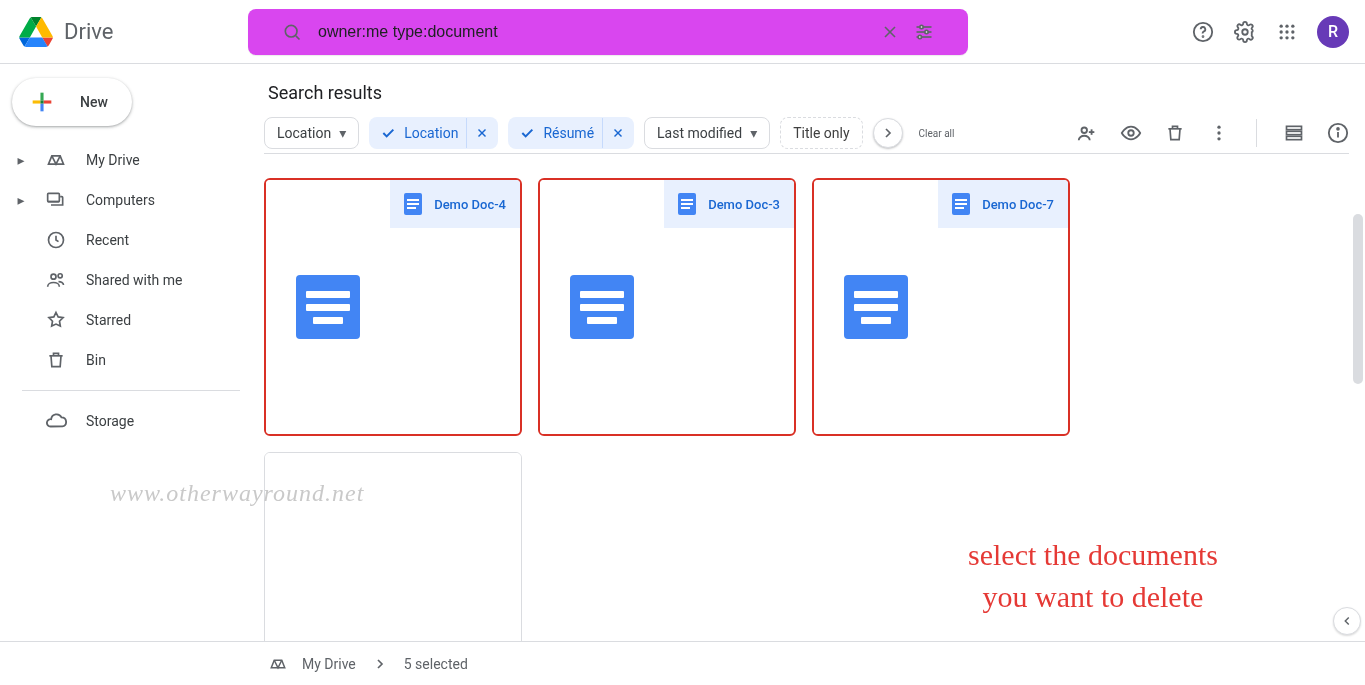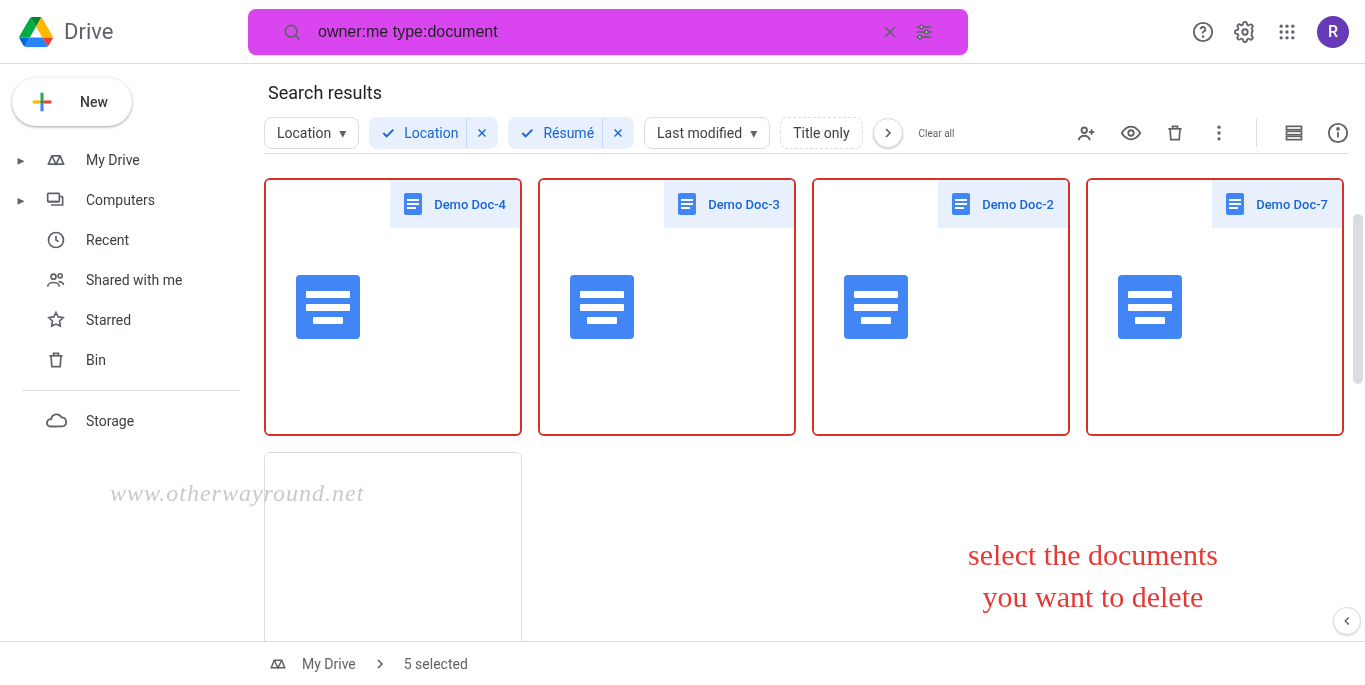--- a/index.html
+++ b/index.html
@@ -513,37 +513,20 @@
               <span></span>
               <span></span>
             </div>
           </div>
         <div class="file-caption">
           <div class="mini-doc">
               <span></span>
               <span></span>
               <span></span>
             </div>
-          <span>Demo Doc-2</span>
-        </div>
-      </div>
-      <div class="file-card">
-        <div class="thumb">
-            <div class="doclogo">
-              <span></span>
-              <span></span>
-              <span></span>
-            </div>
-          </div>
-        <div class="file-caption">
-          <div class="mini-doc">
-              <span></span>
-              <span></span>
-              <span></span>
-            </div>
           <span>Demo Doc-7</span>
         </div>
       </div>
     </div>
     <div class="files files2" style="grid-template-columns:258px;">
       <div class="file-card plain empty">
         <div class="thumb"></div>
       </div>
     </div>
 

